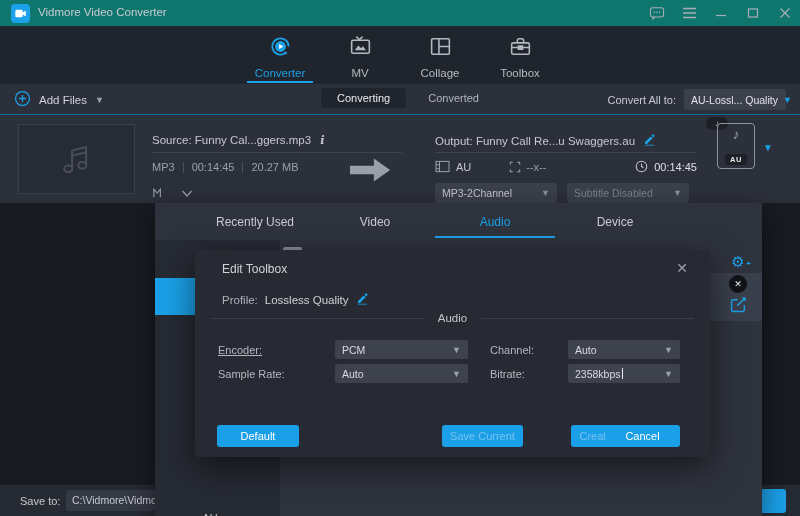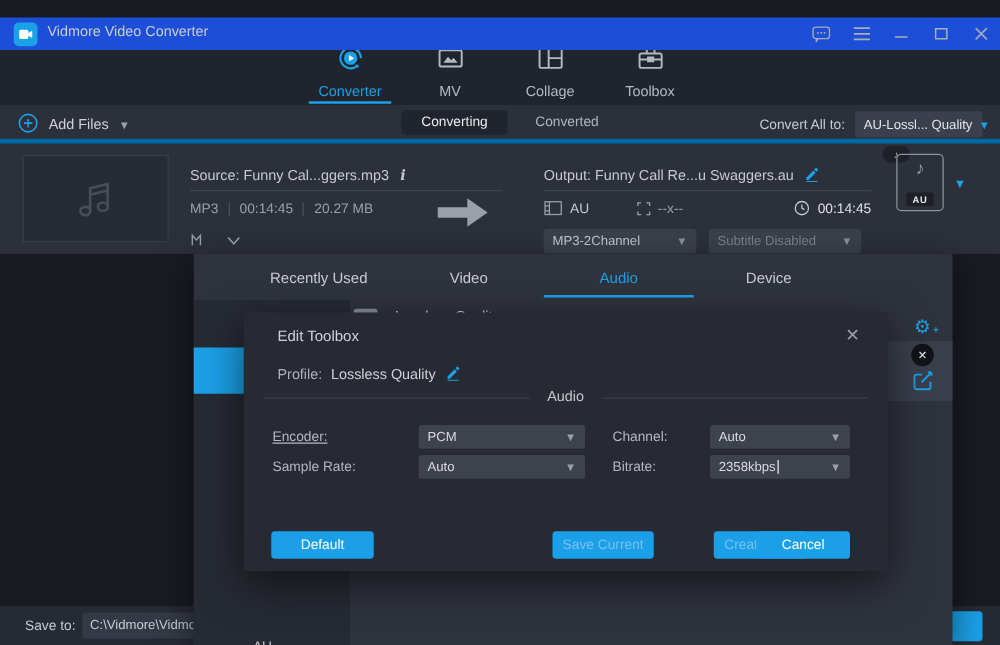--- a/index.html
+++ b/index.html
@@ -1,36 +1,36 @@
 <!DOCTYPE html>
 <html><head>
 <meta charset="utf-8">
 <style>
   * { margin:0; padding:0; box-sizing:border-box; }
   html,body { width:800px; height:516px; overflow:hidden; background:#15171d;
     font-family:"Liberation Sans","DejaVu Sans",sans-serif; }
   .app { position:relative; width:800px; height:516px; background:#181b22; overflow:hidden; }
 
   
-  .titlebar { position:absolute; left:0; top:14px; width:800px; height:26px; background:#1d4ed8; display:flex; align-items:center; z-index:3; }
+  .titlebar { position:absolute; left:0; top:0; width:800px; height:26px; background:#0f766e; display:flex; align-items:center; z-index:3; }
   .logo { position:absolute; left:11px; top:4px; width:19px; height:19px; border-radius:4px; background:#1ba1e8; display:flex; align-items:center; justify-content:center; }
   .app-title { position:absolute; left:38px; top:6px; font-size:11.5px; color:#c9ccd2; }
   .win-controls { position:absolute; right:6px; top:0; height:26px; display:flex; align-items:center; gap:14px; color:#a9aeb6; }
   .win-btn { width:18px; height:18px; display:flex; align-items:center; justify-content:center; cursor:pointer; }
 
   
   .navbar { position:absolute; left:0; top:26px; width:800px; height:58px; background:#20242c; display:flex; justify-content:center; z-index:2; }
   .nav-tabs { display:flex; }
   .nav-tab { position:relative; width:80px; display:flex; flex-direction:column; align-items:center; padding-top:8px; color:#b4b9c1; cursor:pointer; }
   .nav-tab .nlabel { font-size:11.5px; margin-top:4px; }
   .nav-tab.active { color:#1ba1e8; }
   .nav-tab.active::after { content:""; position:absolute; left:7px; right:7px; bottom:1px; height:2px; background:#1ba1e8; }
 
   
-  .toolbar { position:absolute; left:0; top:84px; width:800px; height:31px; background:#2c303a; border-bottom:4px solid #0369a1; }
+  .toolbar { position:absolute; left:0; top:84px; width:800px; height:31px; background:#2c303a; border-bottom:1px solid #0369a1; }
   .addfiles { position:absolute; left:14px; top:5px; height:21px; display:flex; align-items:center; gap:8px; color:#cfd2d8; font-size:11.5px; cursor:pointer; }
   .caret { font-size:9px; color:#9aa0a8; }
   .convert-tabs { position:absolute; left:0; right:0; top:4px; display:flex; justify-content:center; gap:22px; align-items:center; }
   .pill { background:#20242d; border-radius:4px; padding:4px 16px; color:#e8eaee; font-size:11px; cursor:pointer; }
   .plain-tab { color:#b1b6bd; font-size:11px; cursor:pointer; }
   .convert-all { position:absolute; right:14px; top:5px; display:flex; align-items:center; gap:8px; }
   .convert-all .lbl { color:#c6cad1; font-size:11px; }
   .dropdown { background:#3b404c; border-radius:3px; height:21px; display:flex; align-items:center; justify-content:space-between; padding:0 7px; cursor:pointer; }
   .dd-top { width:102px; }
   .dd-top .val { color:#e2e5ea; font-size:10.5px; white-space:nowrap; }

